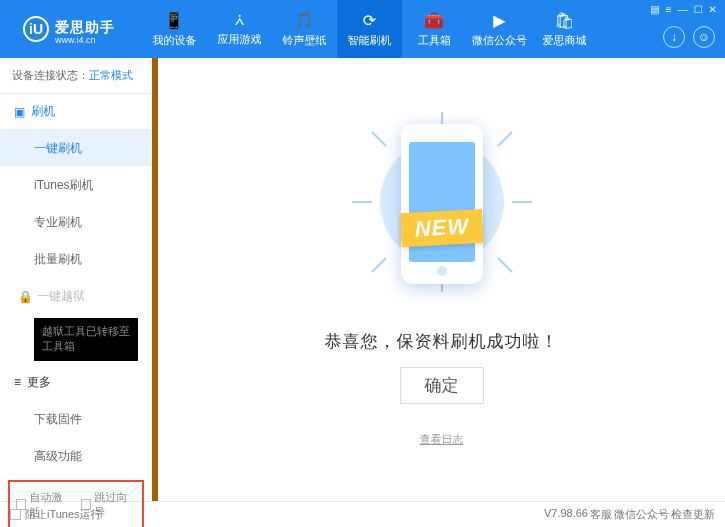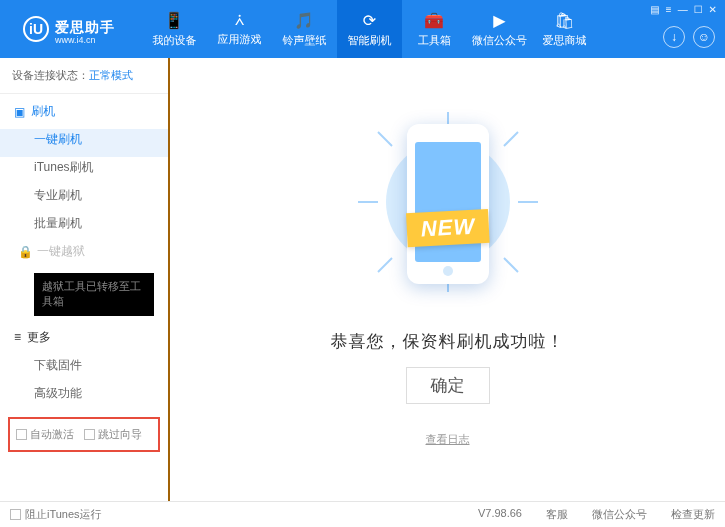--- a/index.html
+++ b/index.html
@@ -15,26 +15,26 @@
 .nav { display: flex; height: 100%; }
 .nav-item { width: 65px; height: 100%; display: flex; flex-direction: column; align-items: center; justify-content: center; gap: 3px; cursor: pointer; font-size: 11px; }
 .nav-item.active { background: #0a6edb; }
 .nav-icon { font-size: 16px; }
 .header-right { position: absolute; right: 8px; top: 4px; display: flex; gap: 6px; font-size: 10px; }
 .header-circles { position: absolute; right: 10px; bottom: 10px; display: flex; gap: 8px; }
 .hc { width: 22px; height: 22px; border: 1.5px solid rgba(255,255,255,0.7); border-radius: 50%; display: flex; align-items: center; justify-content: center; font-size: 12px; }
 
 
 .body { display: flex; height: calc(100% - 58px - 26px); }
-.sidebar { width: 170px; border-right: 2px solid #a16207; display: flex; flex-direction: column; font-size: 12px; }
+.sidebar { width: 158px; border-right: 6px solid #a16207; display: flex; flex-direction: column; font-size: 12px; }
 .status-row { padding: 10px 12px; font-size: 11px; color: #666; border-bottom: 1px solid #eee; }
 .status-val { color: #2086ee; }
 .side-head { padding: 9px 14px; color: #333; display: flex; align-items: center; gap: 6px; font-size: 12px; }
 .side-head.blue { color: #2086ee; border-left: 3px solid #2086ee; margin-left: -3px; }
-.side-item { padding: 2px 14px 9px 34px; color: #666; cursor: pointer; font-size: 12px; }
+.side-item { padding: 11px 14px 9px 34px; color: #666; cursor: pointer; font-size: 12px; }
 .side-item.active { background: #e8f2fd; color: #2086ee; }
 .side-item.gray { color: #bbb; padding-left: 18px; display: flex; align-items: center; gap: 4px; }
 .side-sub-box { background: #000000; margin: 4px 14px 4px 34px; padding: 6px 8px; font-size: 11px; color: #888; line-height: 1.4; }
 .checkbox-box { border: 2px solid #e74c3c; margin: 6px 8px; padding: 8px 6px; display: flex; gap: 10px; font-size: 11px; color: #888; }
 .cb-item { display: flex; align-items: center; gap: 3px; }
 .cb { width: 11px; height: 11px; border: 1px solid #bbb; }
 
 
 .main { flex: 1; display: flex; flex-direction: column; align-items: center; justify-content: center; position: relative; }
 .phone-illust { position: relative; width: 160px; height: 200px; }
@@ -43,21 +43,21 @@
 .phone::before { content: ""; position: absolute; left: 8px; right: 8px; top: 18px; bottom: 22px; background: #7fc3ff; border-radius: 3px; }
 .phone::after { content: ""; position: absolute; left: 50%; bottom: 8px; transform: translateX(-50%); width: 10px; height: 10px; border-radius: 50%; background: #d4e9fb; }
 .ribbon { position: absolute; left: 50%; top: 58%; transform: translate(-50%,-50%) rotate(-3deg); background: #ffc93c; color: #fff; font-weight: 900; font-style: italic; padding: 4px 14px; font-size: 22px; letter-spacing: 1px; box-shadow: 0 2px 5px rgba(0,0,0,0.15); }
 .success-msg { margin-top: 18px; font-size: 17px; color: #333; letter-spacing: 1px; }
 .ok-btn { margin-top: 14px; padding: 6px 24px; border: 1px solid #ddd; background: #fff; font-size: 17px; color: #555; cursor: pointer; }
 .log-link { margin-top: 28px; font-size: 11px; color: #999; text-decoration: underline; cursor: pointer; }
 
 
 .footer { height: 26px; border-top: 1px solid #e5e5e5; display: flex; align-items: center; font-size: 11px; color: #777; padding: 0 10px; }
 .footer .cb { margin-right: 4px; }
-.footer-right { margin-left: auto; display: flex; gap: 24px; }
+.footer-right { margin-left: auto; display: flex; gap: 2px; }
 .footer-right span { cursor: pointer; }
 
 .win-icon { cursor: pointer; opacity: 0.9; }
 </style>
 </head>
 <body>
 
 <div class="header">
   <div class="logo-area">
     <div class="logo-circle">iU</div>

